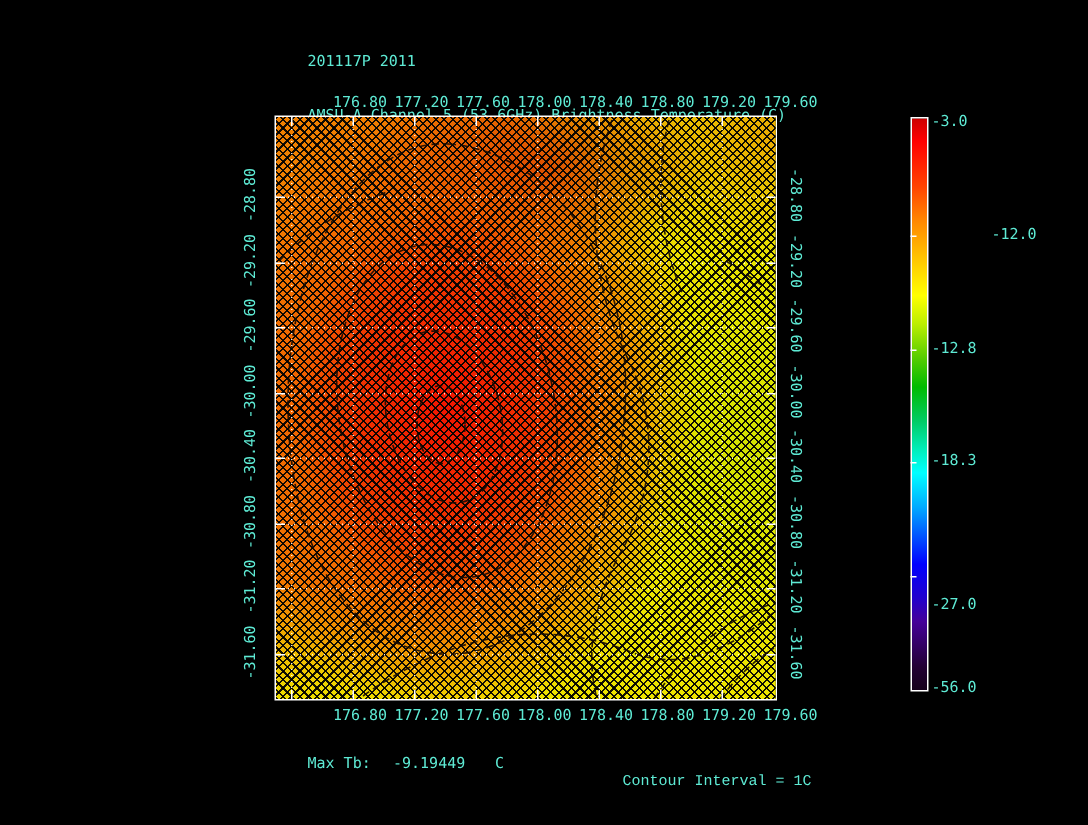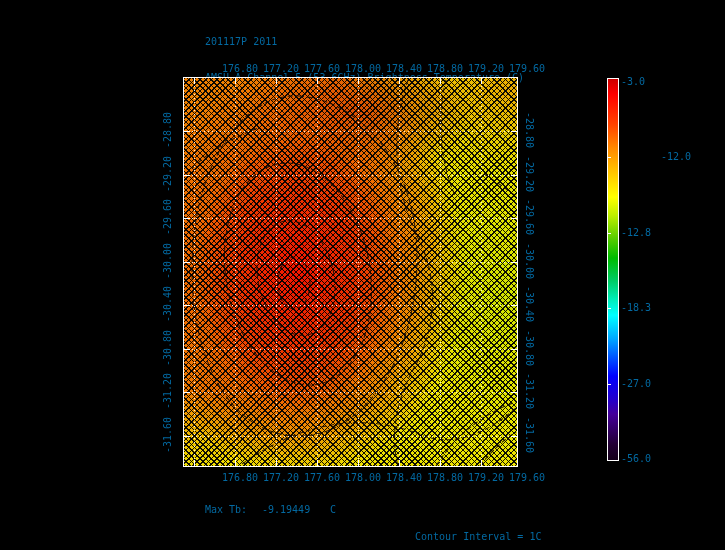--- a/index.html
+++ b/index.html
@@ -1,19 +1,19 @@
 <!DOCTYPE html>
 <html><head>
 <meta charset="utf-8">
 <style>
   html,body { margin:0; padding:0; background:#000; }
   .stage {
     position:relative; width:725px; height:550px; background:#000;
     font-family:"DejaVu Sans Mono","Liberation Mono",monospace;
-    color:#0369a1; overflow:hidden;
+    color:#5eead4; overflow:hidden;
   }
   .txt { position:absolute; font-size:10px; line-height:12px; white-space:pre; }
   .title-block div { font-size:10px; line-height:12px; white-space:pre; }
   .axis-label { position:absolute; font-size:10px; line-height:10px; white-space:nowrap; }
   .ctr  { transform:translateX(-50%);margin-left:47px; }
   .rotl { transform:translate(-50%,-50%) rotate(-90deg); }
   .rotr { transform:translate(-50%,-50%) rotate(90deg); }
 
   .plot-frame {
     position:absolute; left:183px; top:77px; width:335px; height:390px;
@@ -133,21 +133,21 @@
         <div class="tick-h" style="top: 358px; left: 0px;"></div>
         <div class="tick-h" style="top: 358px; right: 0px;"></div>
       </div>
   </div>
 
   <div class="cbar"></div>
 
   <div class="txt" style="left:205px; top:504px;">Max Tb:</div>
   <div class="txt" style="left:262px; top:504px;">-9.19449</div>
   <div class="txt" style="left:330px; top:504px;">C</div>
-  <div class="txt" style="left:415px; top:531px;">Contour Interval = 1C</div>
+  <div class="txt" style="left:415px; top:516px;font-family:Liberation Mono, monospace;">Contour Interval = 1C</div>
 
 <div class="axis-label ctr" style="left: 193px; top: 64px;">176.80</div>
     <div class="axis-label ctr" style="left: 193px; top: 473px;">176.80</div>
     <div class="axis-label ctr" style="left: 234px; top: 64px;">177.20</div>
     <div class="axis-label ctr" style="left: 234px; top: 473px;">177.20</div>
     <div class="axis-label ctr" style="left: 275px; top: 64px;">177.60</div>
     <div class="axis-label ctr" style="left: 275px; top: 473px;">177.60</div>
     <div class="axis-label ctr" style="left: 316px; top: 64px;">178.00</div>
     <div class="axis-label ctr" style="left: 316px; top: 473px;">178.00</div>
     <div class="axis-label ctr" style="left: 357px; top: 64px;">178.40</div>
@@ -174,16 +174,16 @@
     <div class="axis-label rotr" style="left: 529px; top: 391px;">-31.20</div>
     <div class="axis-label rotl" style="left: 168px; top: 435px;">-31.60</div>
     <div class="axis-label rotr" style="left: 529px; top: 435px;">-31.60</div>
     <div class="cbar-label" style="top: 76px;">-3.0</div>
     <div class="cbar-label" style="top: 151px; margin-left: 40px;">-12.0</div>
     <div class="cbar-tick" style="top: 157px;"></div>
     <div class="cbar-label" style="top: 227px;">-12.8</div>
     <div class="cbar-tick" style="top: 233px;"></div>
     <div class="cbar-label" style="top: 302px;">-18.3</div>
     <div class="cbar-tick" style="top: 308px;"></div>
-    <div class="cbar-label" style="top: 378px; text-align: center;">-27.0</div>
+    <div class="cbar-label" style="top: 398px; text-align: center;">-27.0</div>
     <div class="cbar-tick" style="top: 384px;"></div>
     <div class="cbar-label" style="top: 453px;">-56.0</div>
   </div>
 
 </body></html>

